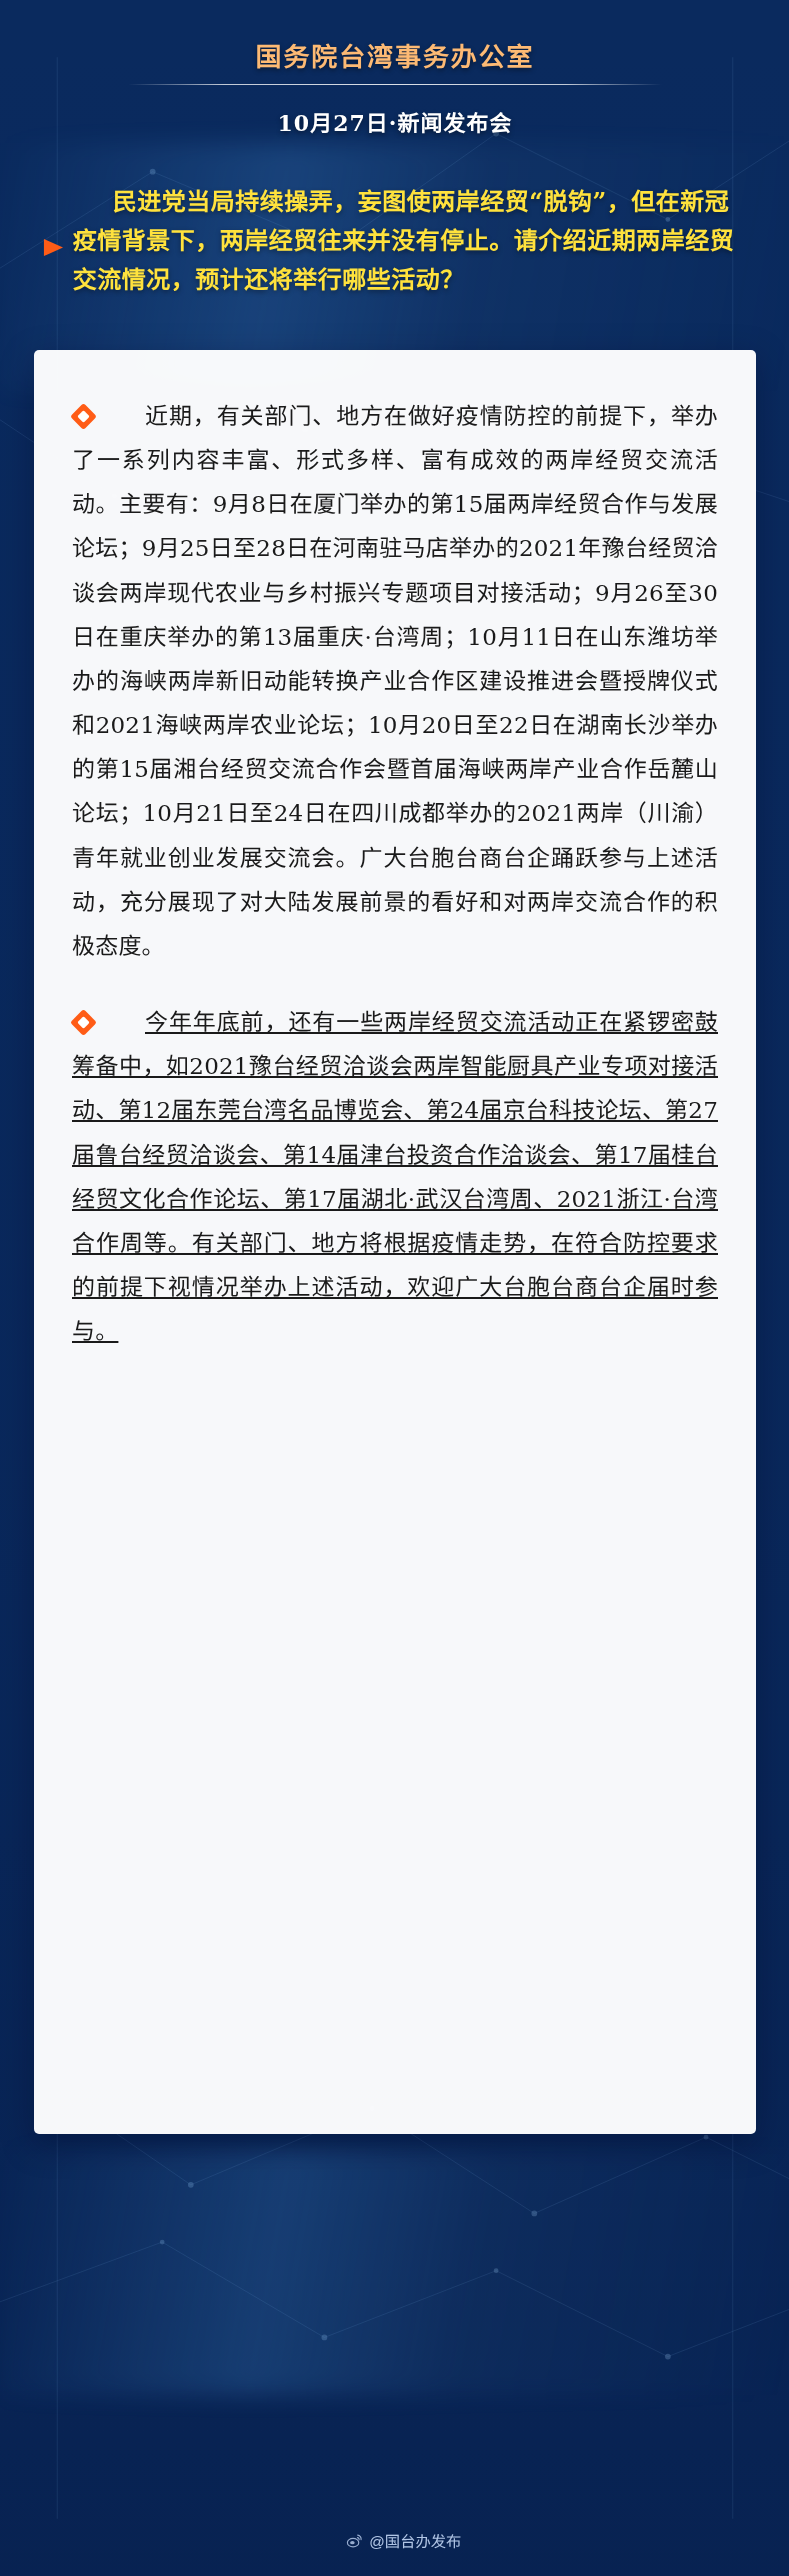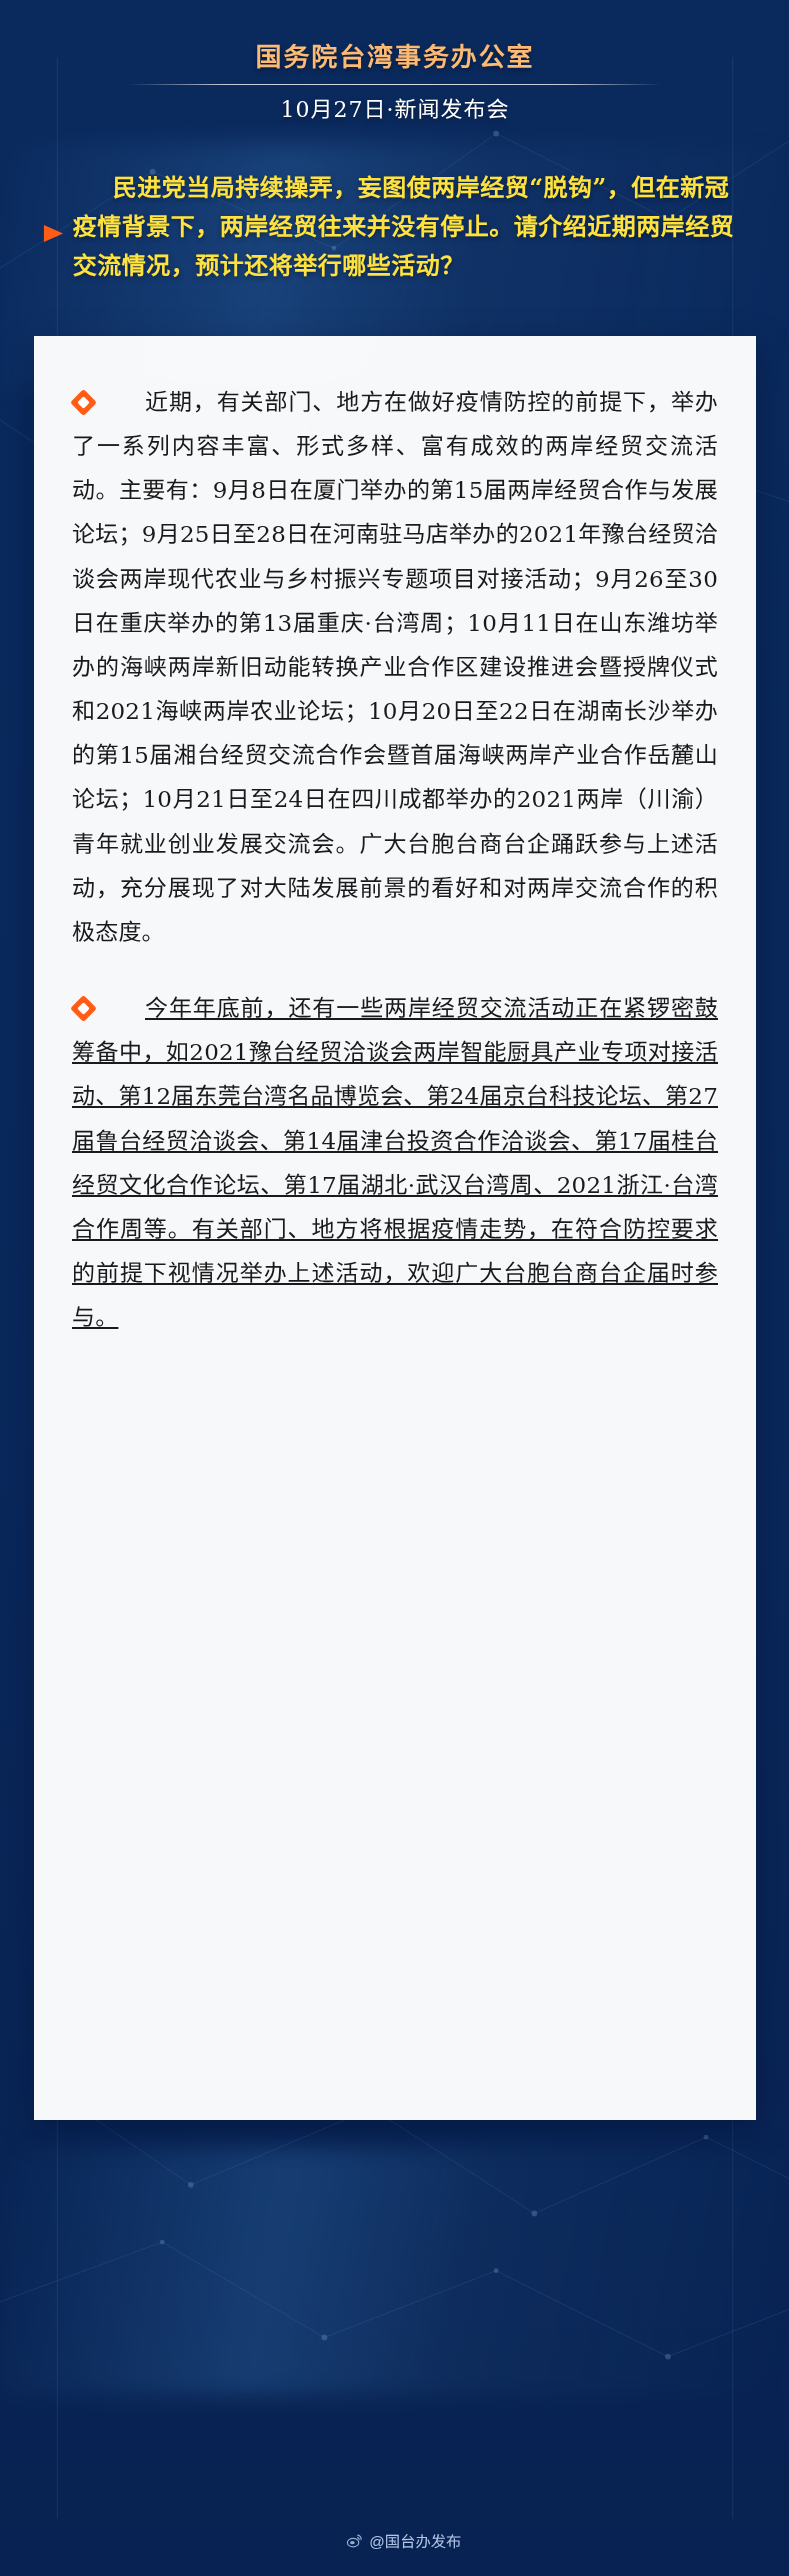--- a/index.html
+++ b/index.html
@@ -65,23 +65,23 @@
     margin-top: 6.7px;
     text-shadow: 0 1px 3.8px rgba(0,0,0,.4);
   }
   .rule {
     width: 534px;
     height: 1px;
     margin: 11.4px auto 0 auto;
     background: linear-gradient(90deg, rgba(255,255,255,0) 0%, rgba(255,255,255,.75) 18%, rgba(255,255,255,.85) 50%, rgba(255,255,255,.75) 82%, rgba(255,255,255,0) 100%);
   }
   .subtitle {
-    margin-top: 6px;
-    font-family: "DejaVu Serif", "Liberation Serif", serif;
-    font-weight: normal;
+    margin-top: 20px;
+    font-family: "DejaVu Serif", "Liberation Serif", serif;
+    font-weight: bold;
     color: #ffffff;
     font-size: 22px;
     letter-spacing: 1px;
     text-shadow: 0 1.9px 5.7px rgba(0,0,0,.45);
   }
 
   
   .question-wrap {
     position: relative;
     margin: 46px 42px 0 42px;
@@ -105,21 +105,21 @@
     text-indent: 40px;
     text-shadow: 0 1.9px 4.8px rgba(0,0,0,.4);
     letter-spacing: 0.5px;
   }
 
   
   .card {
     position: relative;
     margin: 50px 34px 0 34px;
     background: rgba(255,255,255,0.97);
-    border-radius: 0;
+    border-radius: 5px;
     padding: 44px 38px 57px 38px;
     box-shadow: 0 9.5px 32px rgba(0,10,40,.35);
     min-height: 1784px;
   }
   .para {
     position: relative;
     display: block;
     color: #1a1a1a;
     font-family: "DejaVu Serif", "Liberation Serif", serif;
     font-size: 23px;

